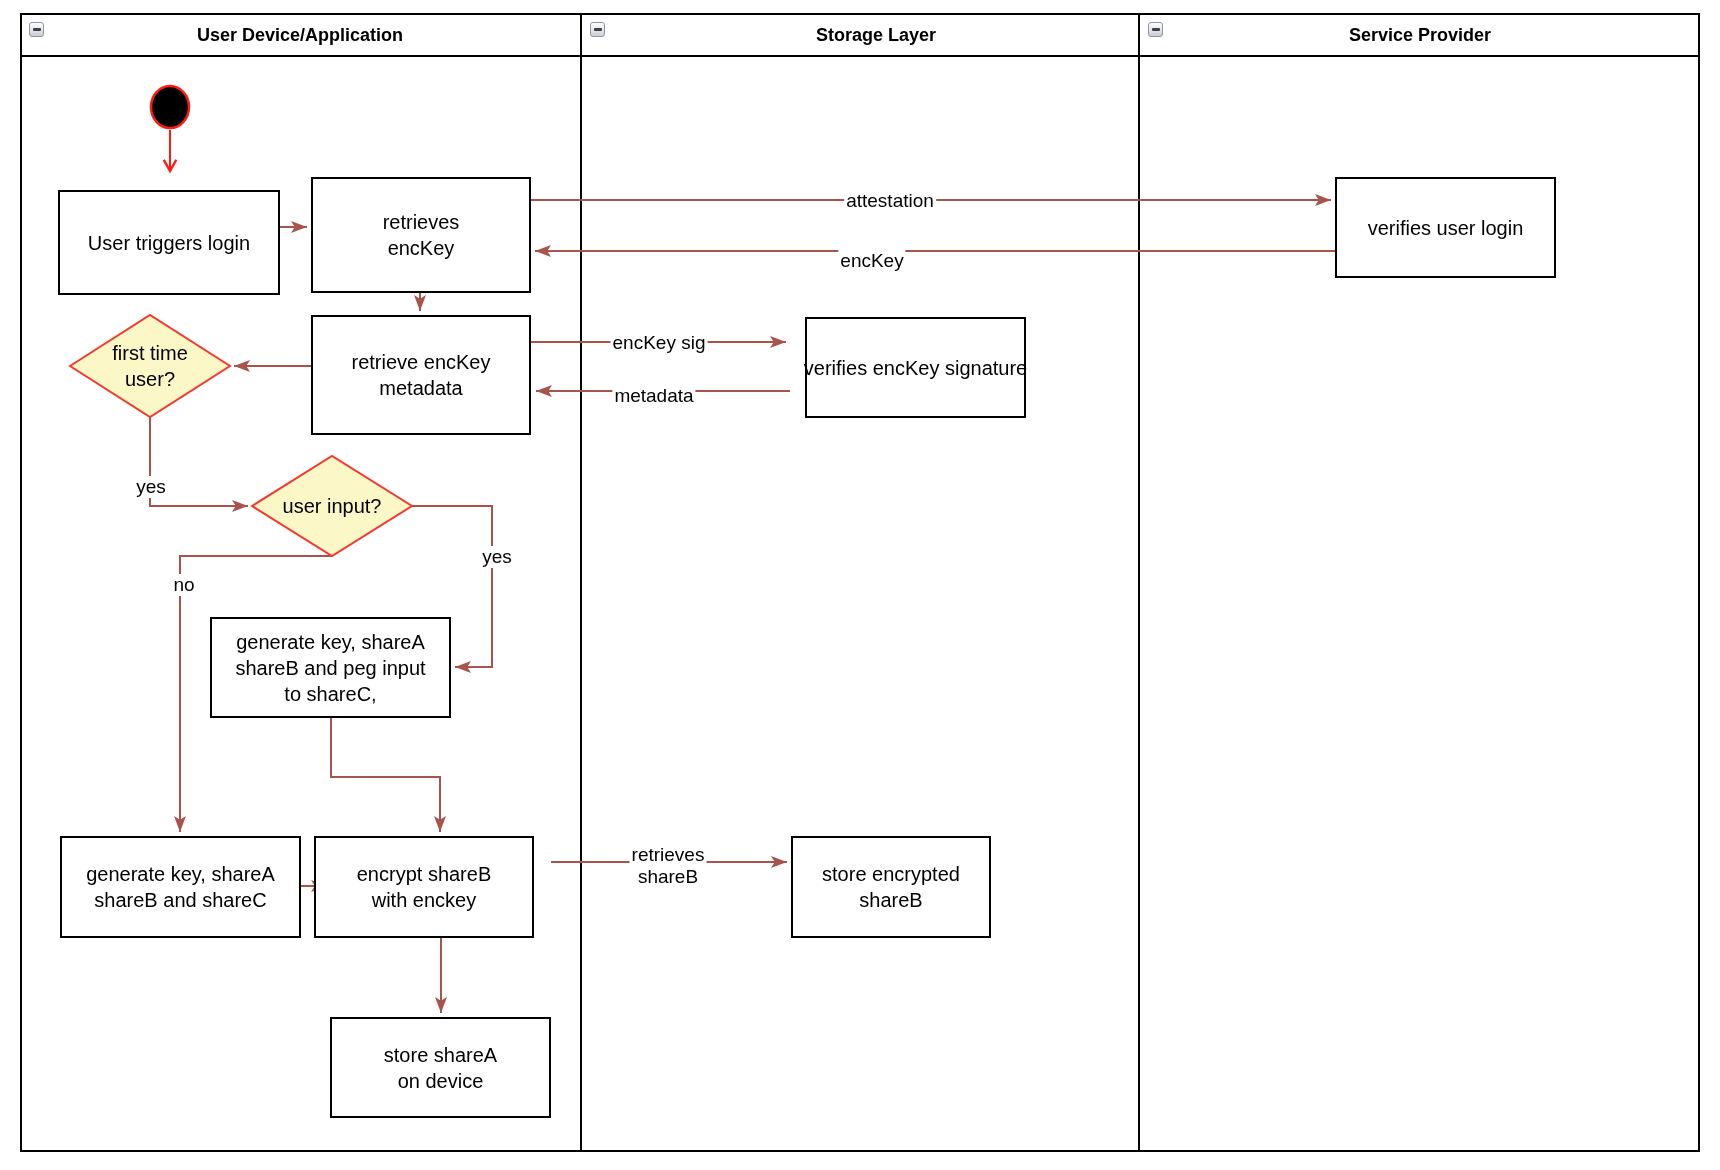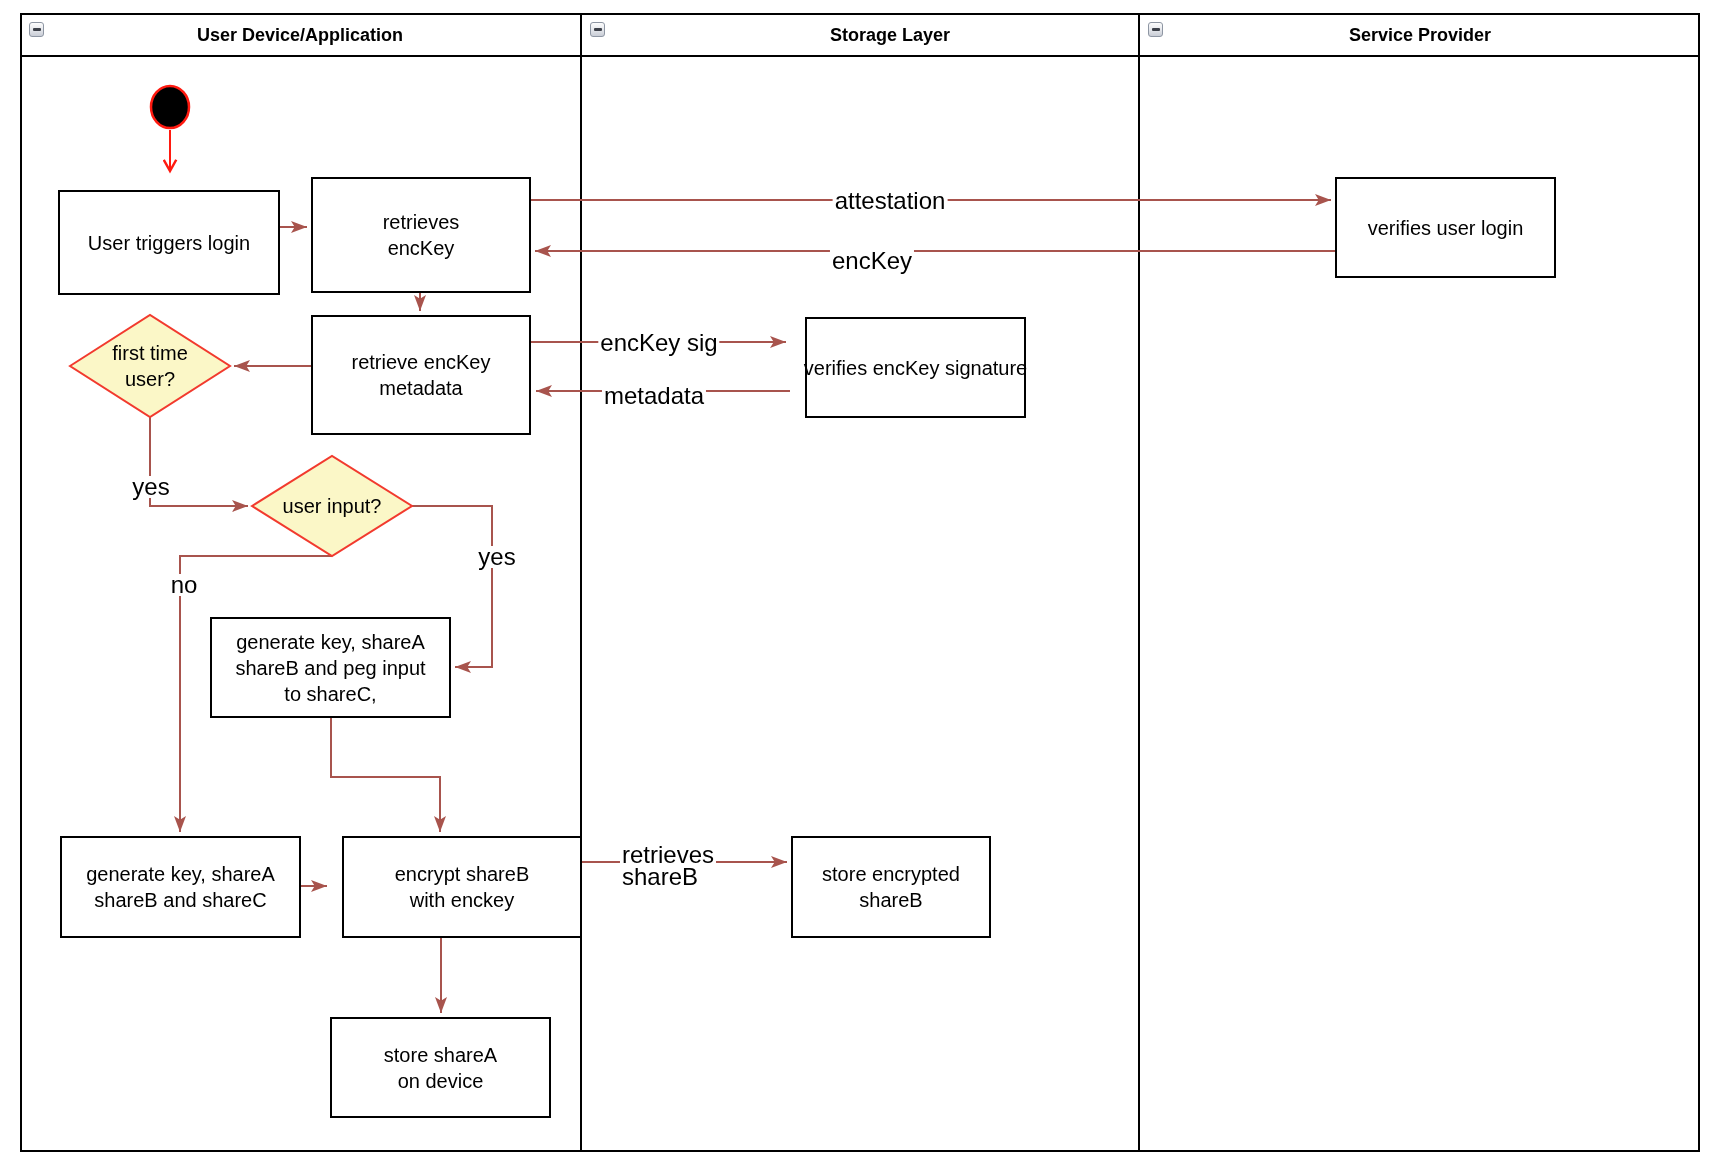--- a/index.html
+++ b/index.html
@@ -35,33 +35,33 @@
     display:flex;align-items:center;justify-content:center;text-align:center;
     font-size:20px;line-height:26px;white-space:pre-line;
   }
   .node.overflow{white-space:nowrap;margin-left:15px;}
   .dlabel{
     position:absolute;display:flex;align-items:center;justify-content:center;text-align:center;
     font-size:20px;line-height:26px;white-space:pre-line;pointer-events:none;
   }
   .elabel{
     position:absolute;transform:translate(-50%,-50%);background:var(--label-bg);
-    font-size:24px;line-height:22px;padding:0 2px;white-space:pre-line;
+    font-size:19px;line-height:22px;text-align:center;padding:0 2px;white-space:pre-line;
   }
 </style>
 </head>
 <body>
 
 <div class="pool"></div>
 <div class="lane-divider" style="left:580px"></div>
 <div class="lane-divider" style="left:1138px"></div>
 <div class="header-line"></div>
 
 <div class="lane-title" style="left:20px;width:560px">User Device/Application</div>
-<div class="lane-title" style="left:582px;width:616px">Storage Layer</div>
+<div class="lane-title" style="left:568px;width:616px">Storage Layer</div>
 <div class="lane-title" style="left:1140px;width:560px">Service Provider</div>
 
 <div class="collapse-icon" style="left:29px">
     <div class="minus-glyph"></div>
   </div>
 <div class="collapse-icon" style="left:590px">
     <div class="minus-glyph"></div>
   </div>
 <div class="collapse-icon" style="left:1148px">
     <div class="minus-glyph"></div>
@@ -102,21 +102,21 @@
 <div class="node" style="left:58px;top:190px;width:222px;height:105px">User triggers login</div>
 <div class="node" style="left:311px;top:177px;width:220px;height:116px">retrieves
 encKey</div>
 <div class="node" style="left:311px;top:315px;width:220px;height:120px">retrieve encKey
 metadata</div>
 <div class="node" style="left:210px;top:617px;width:241px;height:101px">generate key, shareA
 shareB and peg input
 to shareC,</div>
 <div class="node" style="left:60px;top:836px;width:241px;height:102px">generate key, shareA
 shareB and shareC</div>
-<div class="node" style="left:342px;top:836px;width:240px;height:102px">encrypt shareB
+<div class="node" style="left:314px;top:836px;width:220px;height:102px">encrypt shareB
 with enckey</div>
 <div class="node" style="left:330px;top:1017px;width:221px;height:101px">store shareA
 on device</div>
 <div class="node overflow" style="left:790px;top:317px;width:221px;height:101px">verifies encKey signature</div>
 <div class="node" style="left:791px;top:836px;width:200px;height:102px">store encrypted
 shareB</div>
 <div class="node" style="left:1335px;top:177px;width:221px;height:101px">verifies user login</div>
 
 <div class="dlabel" style="left:70px;top:315px;width:160px;height:102px">first time
 user?</div>

